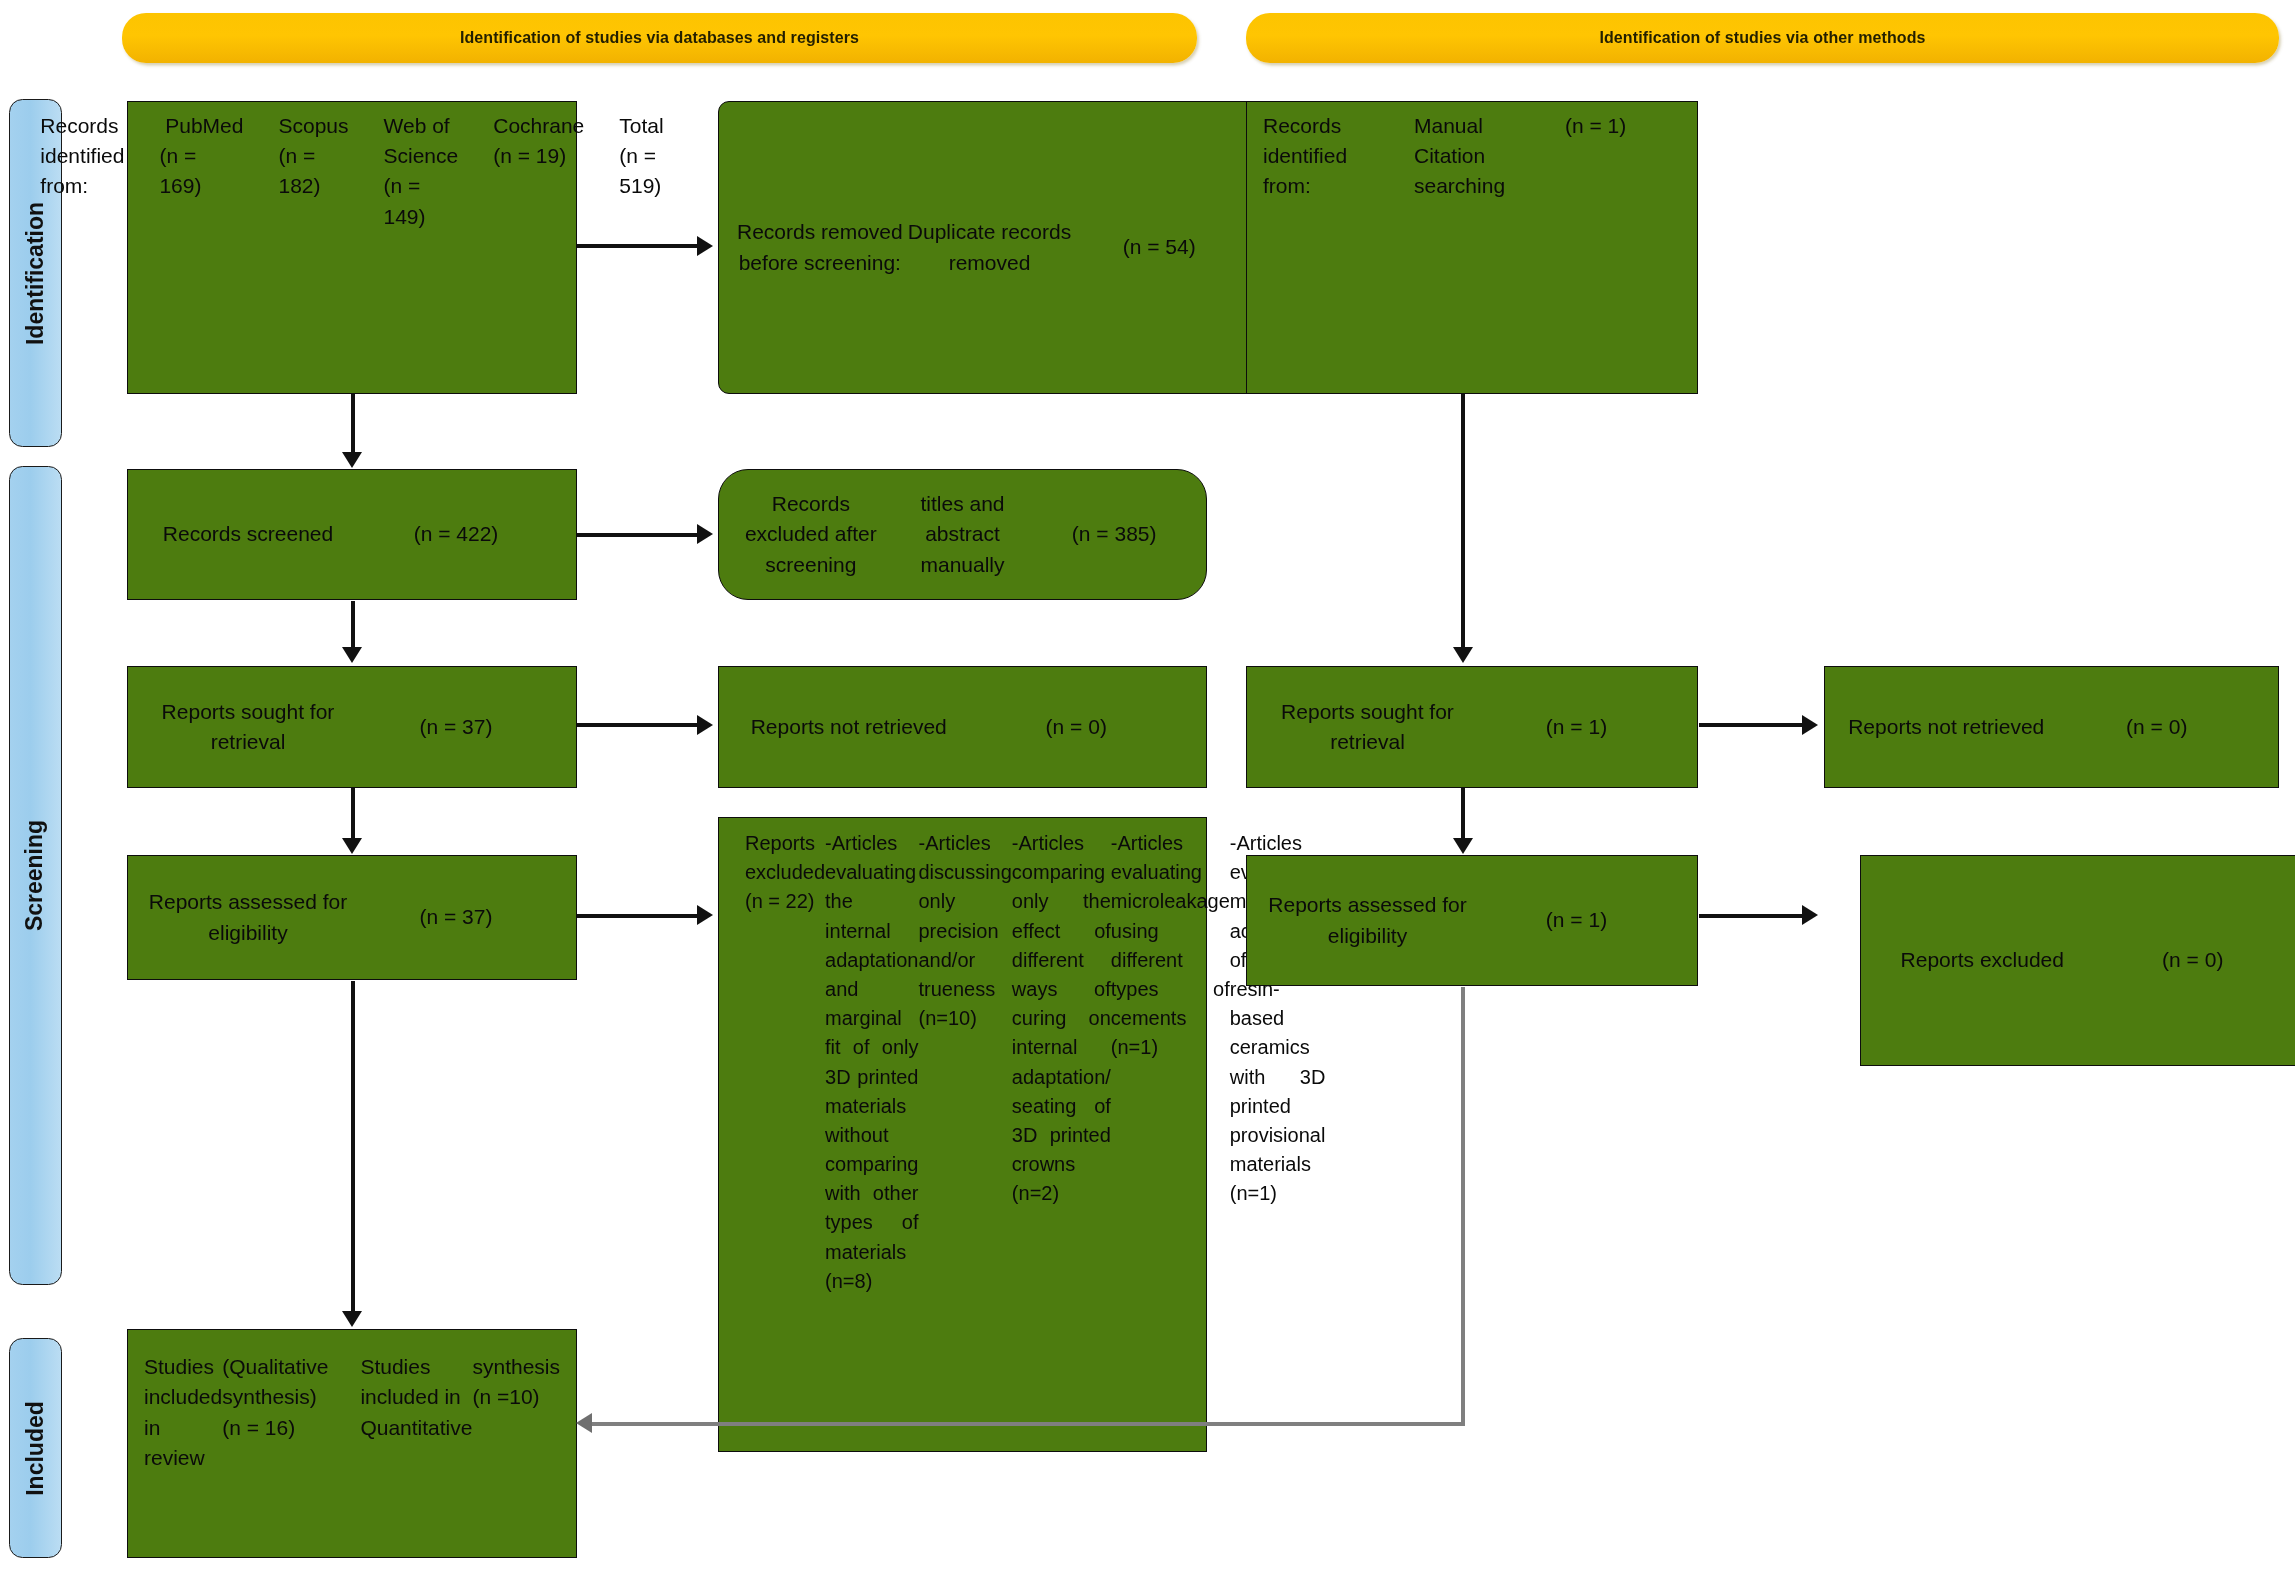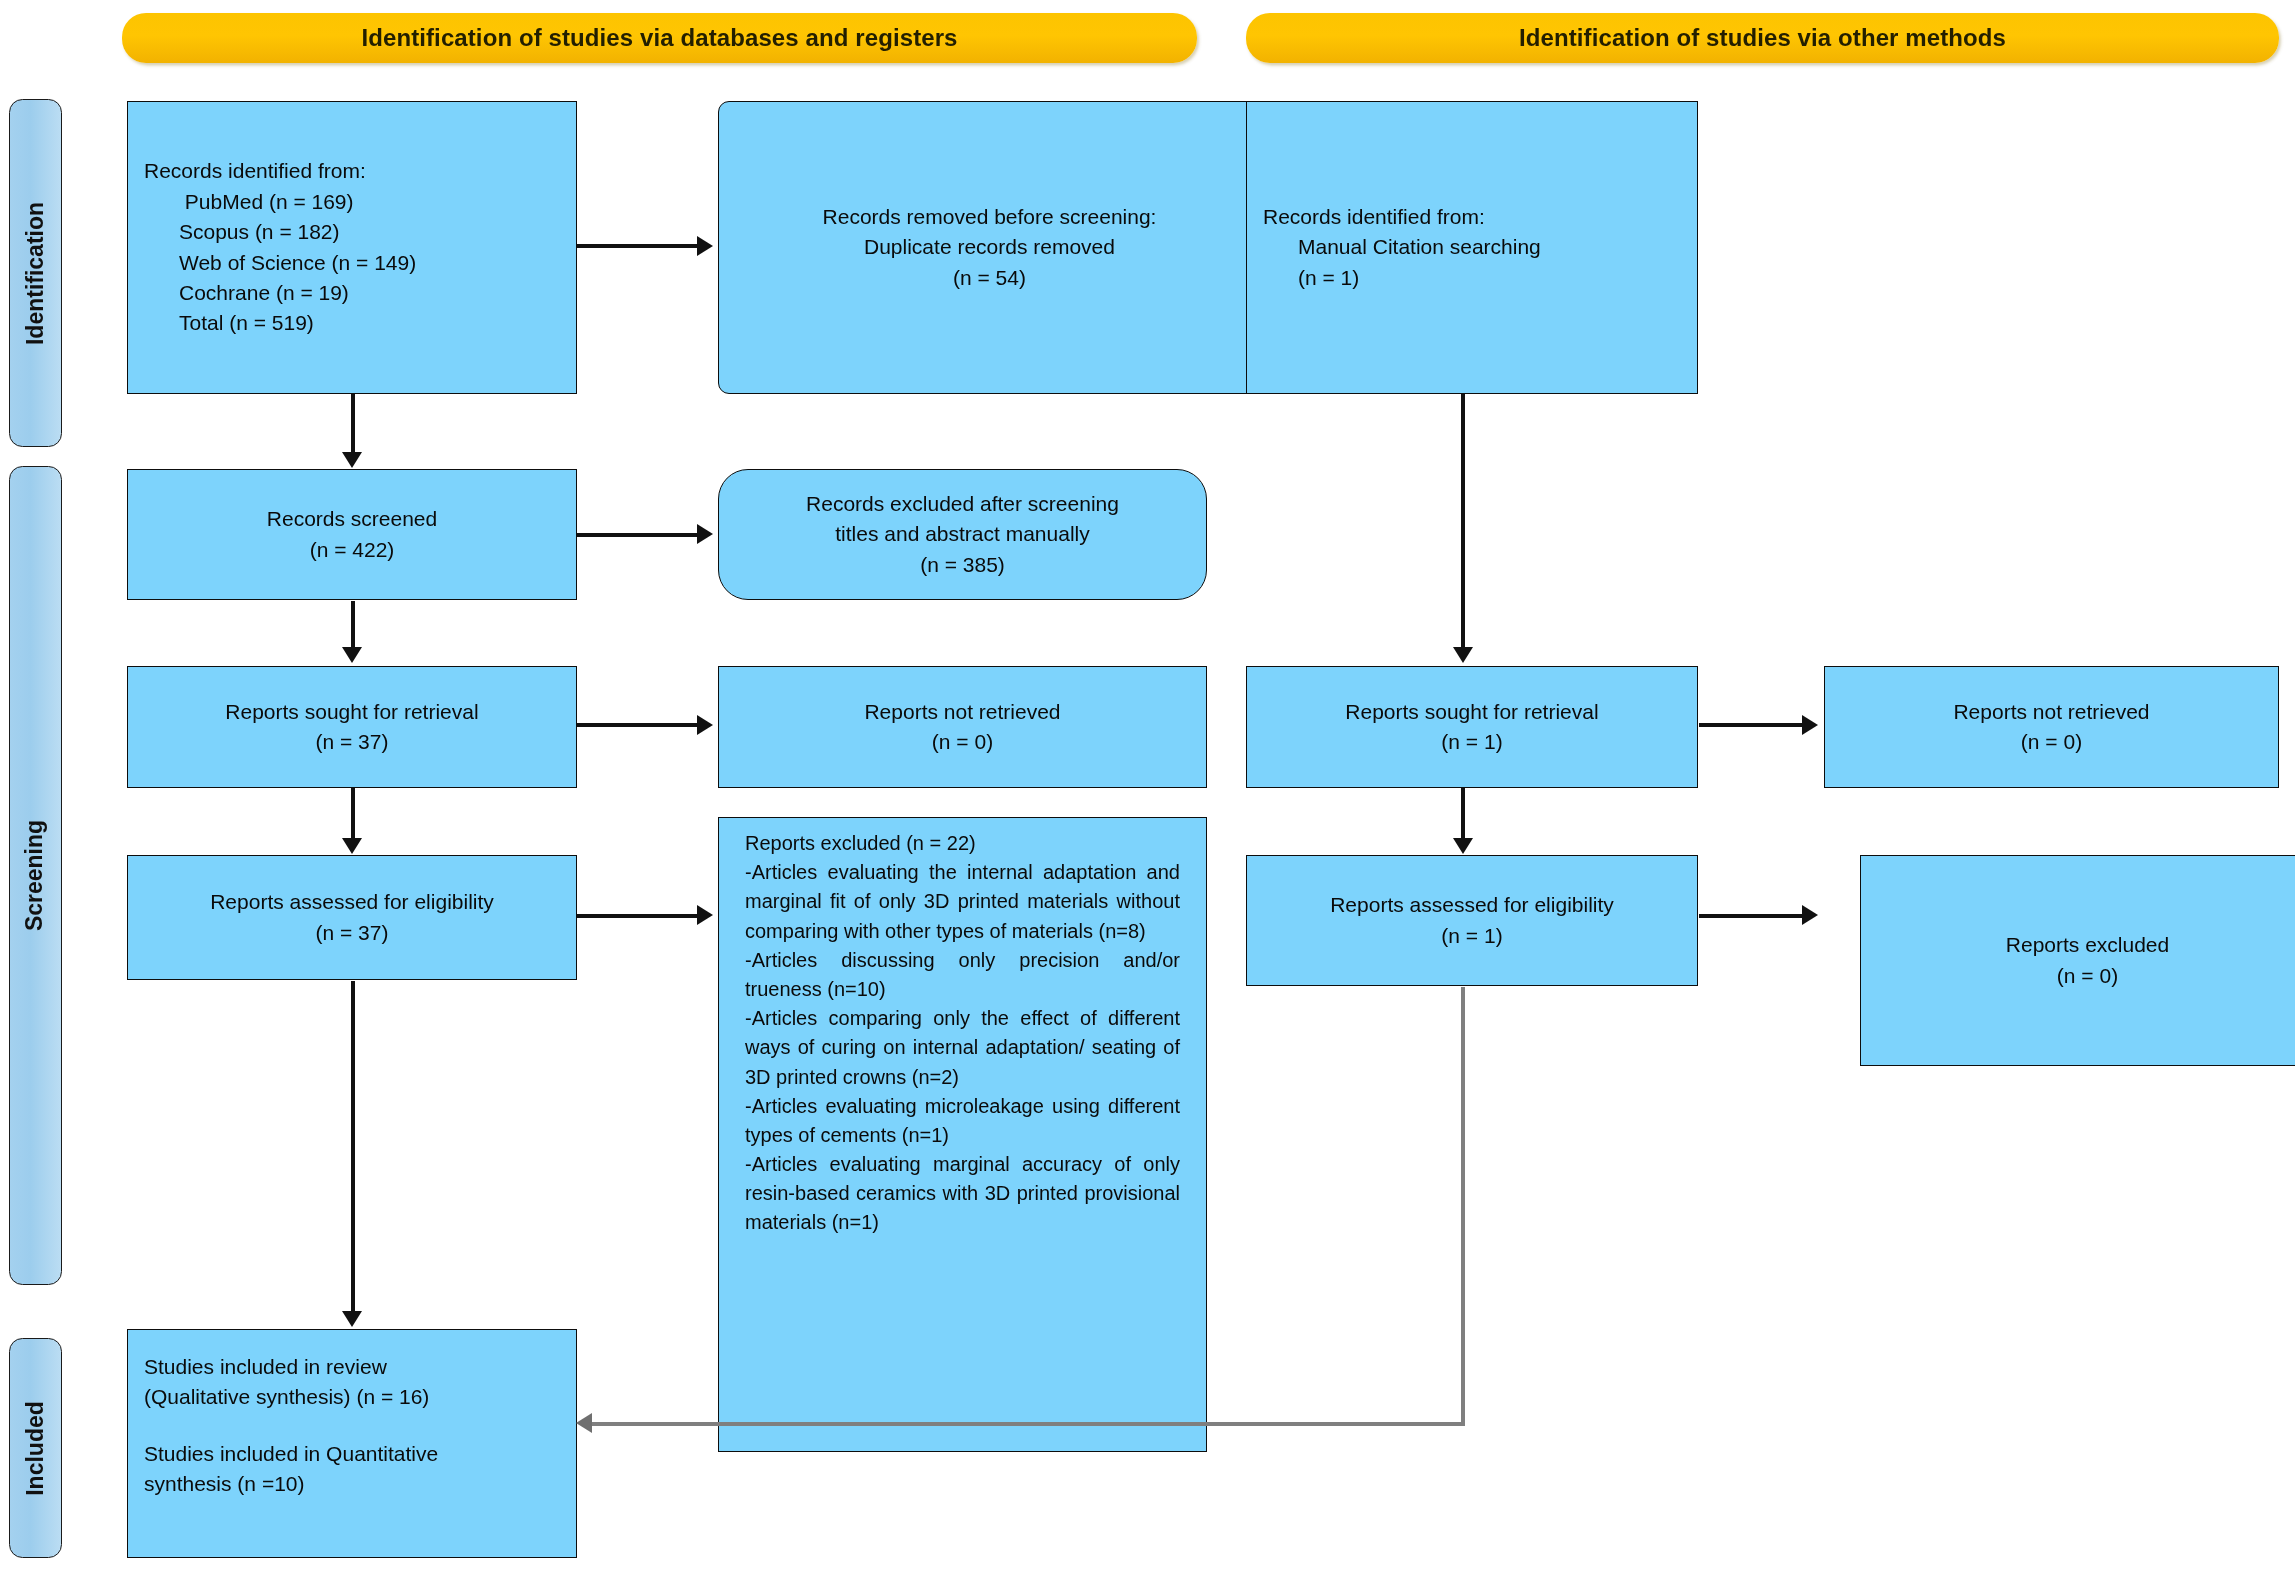--- a/index.html
+++ b/index.html
@@ -22,21 +22,21 @@
   .banner {
     position: absolute;
     background: linear-gradient(to bottom, #FDC400 0%, #FFC502 45%, #F2B200 100%);
     border-radius: 24px;
     box-shadow: 1.8px 2.4px 3.1px rgba(120,95,0,0.30);
     display: flex;
     align-items: center;
     justify-content: center;
     color: #231f00;
     font-weight: bold;
-    font-size: 24px;
+    font-size: 16px;
     letter-spacing: 0.1px;
     text-align: center;
     padding: 0 12.2px;
     box-sizing: border-box;
   }
 
   
   .sidebar-bar {
     position: absolute;
     background: linear-gradient(to right, #A4D1EF 0%, #9CCDED 40%, #BBDDF3 100%);
@@ -52,25 +52,24 @@
     transform: rotate(-90deg);
     white-space: nowrap;
     font-weight: bold;
     font-size: 23px;
     color: #111111;
   }
 
   
   .box {
     position: absolute;
-    background: #7dd3fc;
+    background: #4d7c0f;
     border: 1.8px solid #0d0d0d;
     box-sizing: border-box;
     display: flex;
-    flex-direction: column;
     justify-content: center;
     padding: 8.6px 16px;
     font-size: 21px;
     color: #0a0a0a;
     line-height: 1.45;
   }
   .box.center  { text-align: center; align-items: center; }
   .box.lefty   { text-align: left; }
   .box.justify { text-align: justify; text-justify: inter-word; justify-content: flex-start; padding-top: 13.4px; }
   .box .ln { display: block; width: 100%; }

